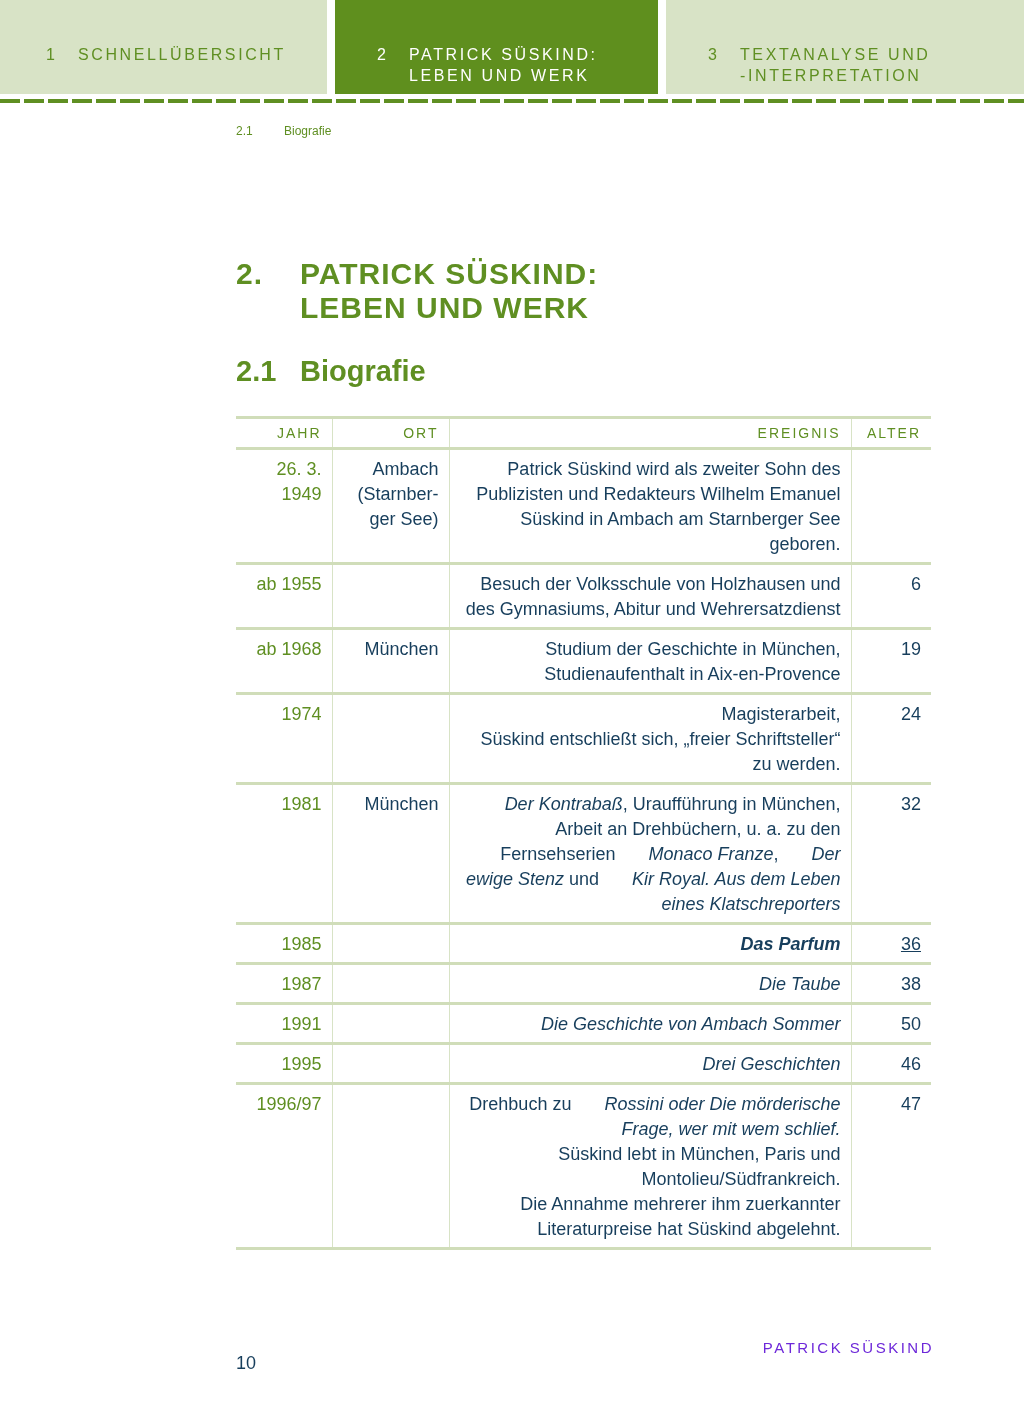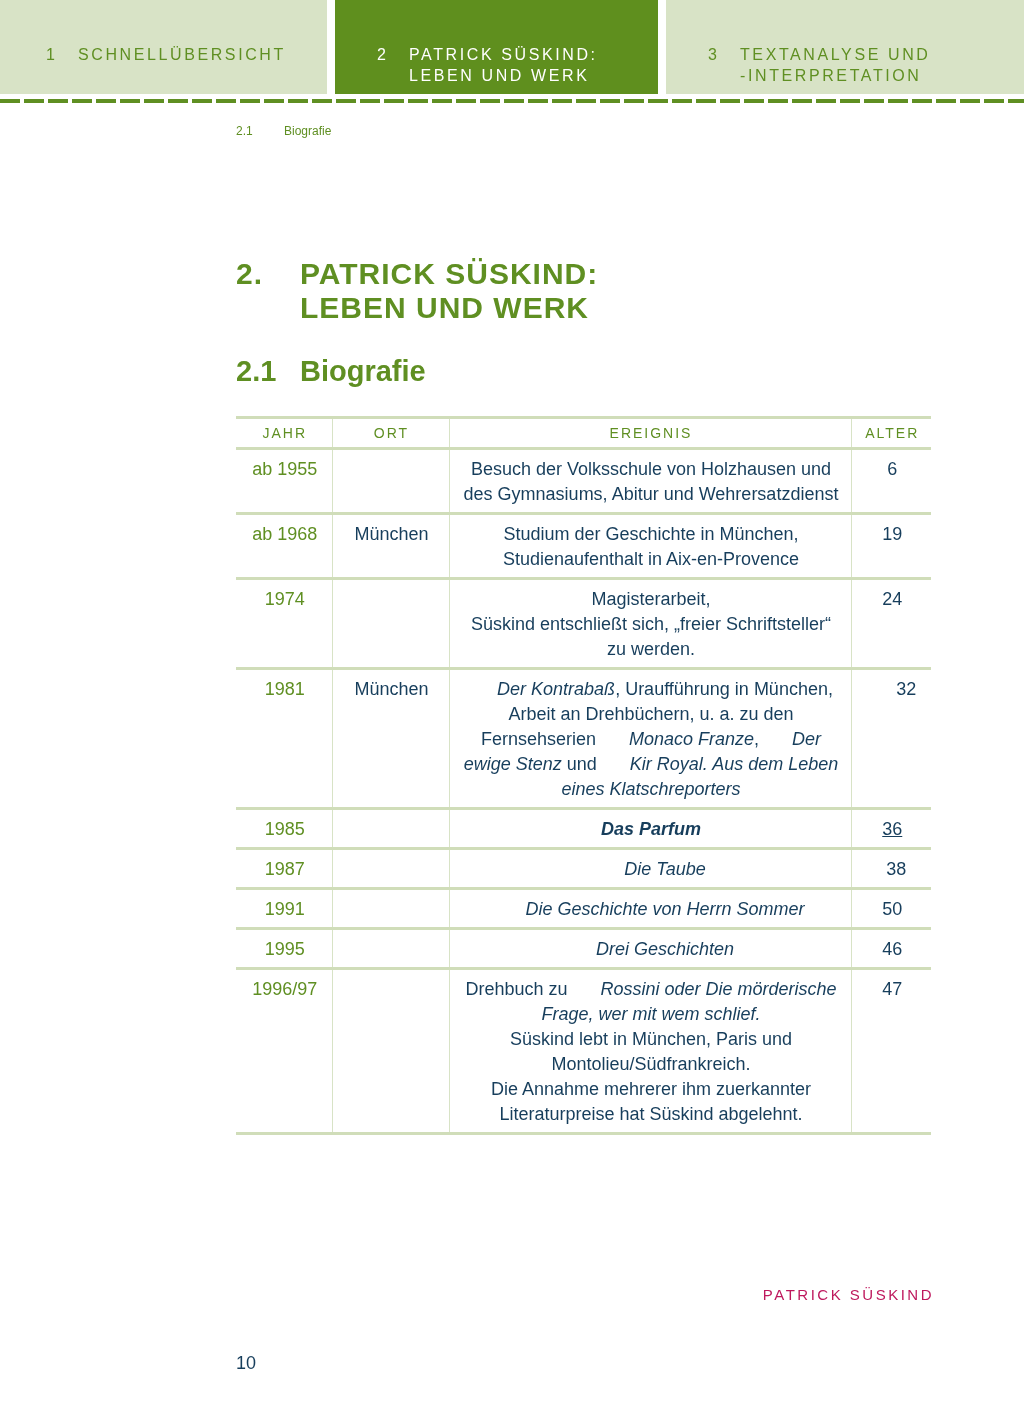--- a/index.html
+++ b/index.html
@@ -37,21 +37,21 @@
   .chapter-title .lbl { white-space: pre-line; }
   .section-title {
     position: absolute; left: 236px; top: 355px; font-size: 29px; font-weight: bold;
     color: #5f8f22; display: flex;
   }
   .section-title .num { width: 64px; }
 
   
   .bio-table { position: absolute; left: 236px; top: 416px; width: 695px; border-collapse: collapse; }
   .bio-table th, .bio-table td {
-    text-align: center; vertical-align: top; padding: 0 10px 0 12px;
+    text-align: right; vertical-align: top; padding: 0 10px 0 12px;
     border-left: 1px solid #d8e3c6;
   }
   .bio-table th:first-child, .bio-table td:first-child { border-left: none; }
   .bio-table thead tr { border-top: 3px solid #d0ddb9; border-bottom: 3px solid #d0ddb9; }
   .bio-table th {
     font-size: 14px; font-weight: normal; letter-spacing: 2px; color: #5f8f22;
     height: 31px; vertical-align: middle;
   }
   .bio-table tbody tr { border-bottom: 3px solid #d0ddb9; }
   .bio-table td { font-size: 18px; line-height: 25px; padding-top: 7px; padding-bottom: 5px; }
@@ -59,22 +59,22 @@
   .col-place { width: 117px; }
   .col-event { width: 402px; }
   .col-age { width: 80px; }
   .bio-table td.year { color: #5f8f22; }
   .it { font-style: italic; margin-left: 28px; }
   .bi { font-style: italic; font-weight: bold; }
 
   
   .page-number { position: absolute; left: 236px; top: 1353px; font-size: 18px; color: #173e5c; }
   .running-foot {
-    position: absolute; right: 90px; top: 1286px; font-size: 15px; letter-spacing: 2.5px;
-    color: #be185d;
+    position: absolute; right: 90px; top: 1339px; font-size: 15px; letter-spacing: 2.5px;
+    color: #6d28d9;
   }
 </style>
 </head>
 <body>
 
 <nav class="topnav">
   <div class="tab tab-1">
     <span class="num">1</span>
     <span class="lbl">SCHNELLÜBERSICHT</span>
   </div>
@@ -109,20 +109,29 @@
   <thead>
     <tr>
       <th class="col-year">JAHR</th>
       <th class="col-place">ORT</th>
       <th class="col-event">EREIGNIS</th>
       <th class="col-age">ALTER</th>
     </tr>
   </thead>
   <tbody id="bio-body">
       <tr>
+        <td class="year" style="white-space: pre-line;">26. 3.
+1949</td>
+        <td class="place" style="white-space: pre-line;">Ambach
+(Starnber-
+ger See)</td>
+        <td class="event" style="white-space: pre-line;"><span class="">Patrick Süskind wird als zweiter Sohn des Publizisten und Redakteurs Wilhelm Emanuel Süskind in Ambach am Starnberger See geboren.</span></td>
+        <td class="age" style="white-space: pre-line;"></td>
+      </tr>
+      <tr>
         <td class="year" style="white-space: pre-line;">ab 1955</td>
         <td class="place" style="white-space: pre-line;"></td>
         <td class="event" style="white-space: pre-line;"><span class="">Besuch der Volksschule von Holzhausen und des Gymnasiums, Abitur und Wehrersatzdienst</span></td>
         <td class="age" style="white-space: pre-line;">6</td>
       </tr>
       <tr>
         <td class="year" style="white-space: pre-line;">ab 1968</td>
         <td class="place" style="white-space: pre-line;">München</td>
         <td class="event" style="white-space: pre-line;"><span class="">Studium der Geschichte in München, Studienaufenthalt in Aix-en-Provence</span></td>
         <td class="age" style="white-space: pre-line;">19</td>
@@ -148,21 +157,21 @@
       </tr>
       <tr>
         <td class="year" style="white-space: pre-line;">1987</td>
         <td class="place" style="white-space: pre-line;"></td>
         <td class="event" style="white-space: pre-line;"><span class="it">Die Taube</span></td>
         <td class="age" style="white-space: pre-line; padding-left: 20px;">38</td>
       </tr>
       <tr>
         <td class="year" style="white-space: pre-line;">1991</td>
         <td class="place" style="white-space: pre-line;"></td>
-        <td class="event" style="white-space: pre-line;"><span class="it">Die Geschichte von Herrn Sommer</span></td>
+        <td class="event" style="white-space: pre-line;"><span class="it">Die Geschichte von Ambach Sommer</span></td>
         <td class="age" style="white-space: pre-line;">50</td>
       </tr>
       <tr>
         <td class="year" style="white-space: pre-line;">1995</td>
         <td class="place" style="white-space: pre-line;"></td>
         <td class="event" style="white-space: pre-line;"><span class="it">Drei Geschichten</span></td>
         <td class="age" style="white-space: pre-line;">46</td>
       </tr>
       <tr>
         <td class="year" style="white-space: pre-line;">1996/97</td>

